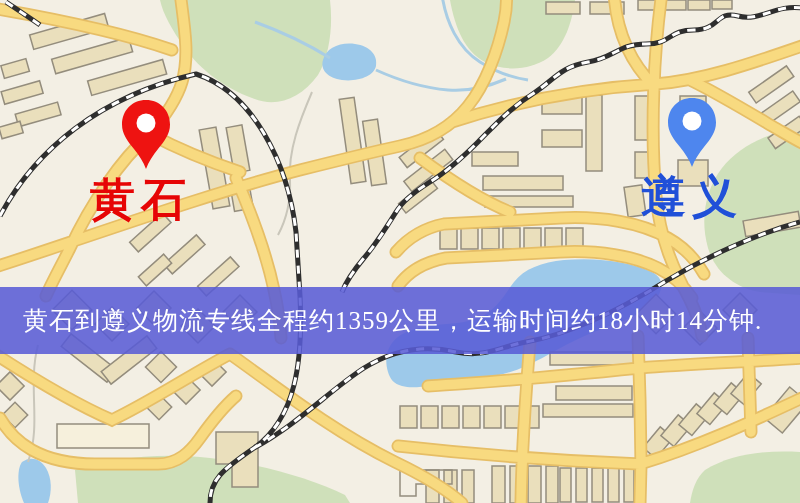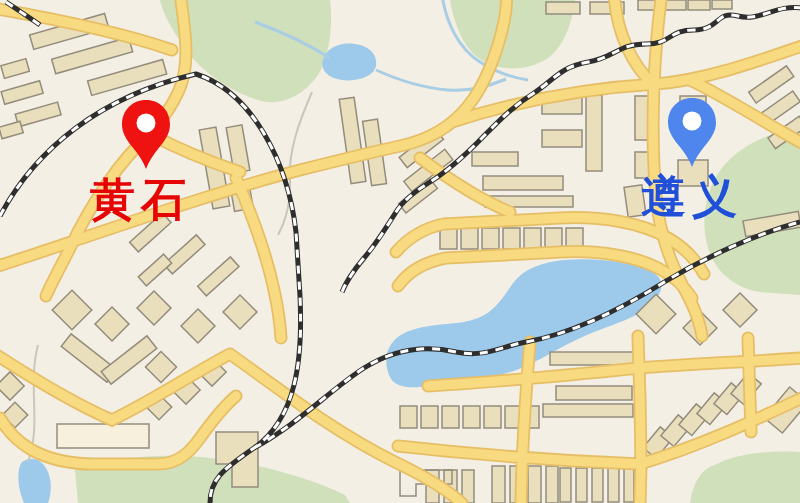--- a/index.html
+++ b/index.html
@@ -238,14 +238,17 @@
   <div class="pin-label origin" style="left:90px;top:178px;">黄石</div>
 
   <div class="pin" style="left:667px;top:97px;">
     <svg viewBox="0 0 50 72">
       <path fill="var(--destination-pin,#4e86ee)" d="M25,1 C11.2,1 1,11.5 1,25.5 C1,35 6.5,42 13,50 C18,56.5 22.5,62.5 25,70 C27.5,62.5 32,56.5 37,50 C43.5,42 49,35 49,25.5 C49,11.5 38.8,1 25,1 Z"></path>
       <circle cx="25" cy="24" r="9.5" fill="#ffffff"></circle>
     </svg>
   </div>
   <div class="pin-label dest" style="left:641px;top:175px;">遵义</div>
 
+  <div class="banner">
+    <div class="banner-text">黄石到遵义物流专线全程约1359公里，运输时间约18小时14分钟.</div>
+  </div>
 
 </div>
 
 </body></html>

